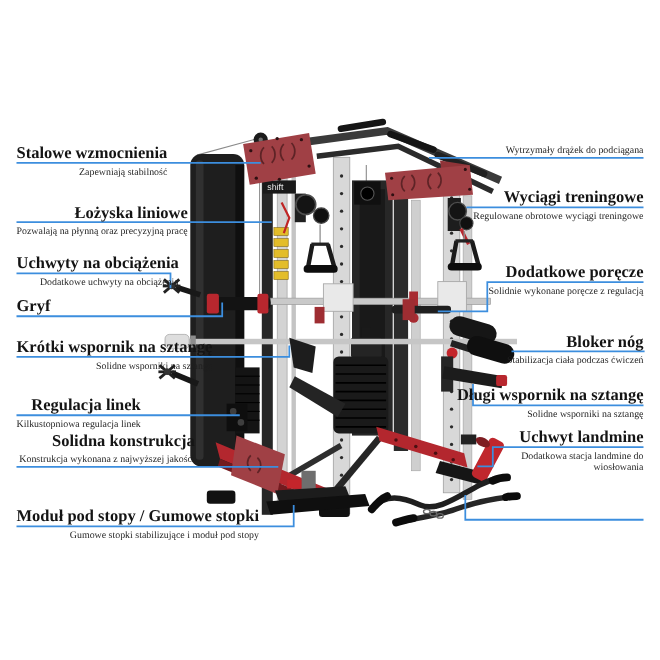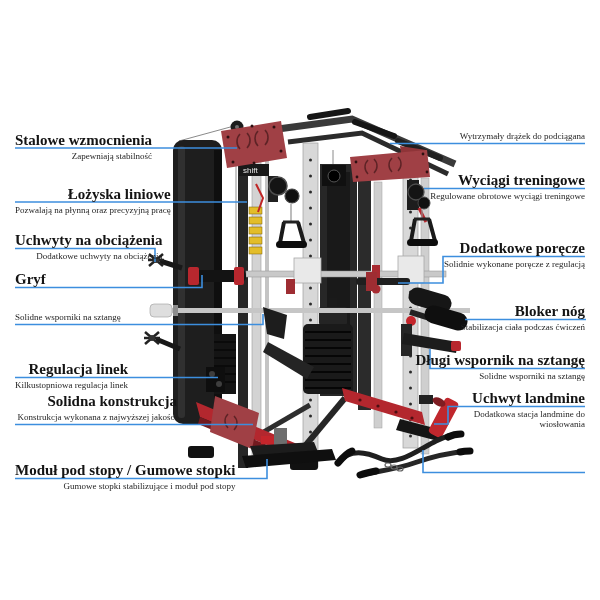--- a/index.html
+++ b/index.html
@@ -354,20 +354,21 @@
     <div class="s">Pozwalają na płynną oraz precyzyjną pracę</div>
   </div>
   <div class="lbl left" style="top:233px">
     <div class="t">Uchwyty na obciążenia</div>
     <div class="s">Dodatkowe uchwyty na obciążenia</div>
   </div>
   <div class="lbl left" style="top:272px">
     <div class="t">Gryf</div>
   </div>
   <div class="lbl left" style="top:309px">
+    <div class="t">Krótki wspornik na sztangę</div>
     <div class="s">Solidne wsporniki na sztangę</div>
   </div>
   <div class="lbl left" style="top:362px">
     <div class="t">Regulacja linek</div>
     <div class="s">Kilkustopniowa regulacja linek</div>
   </div>
   <div class="lbl left" style="top:394px">
     <div class="t">Solidna konstrukcja</div>
     <div class="s sub-wrap-l">Konstrukcja wykonana z najwyższej jakości</div>
   </div>

